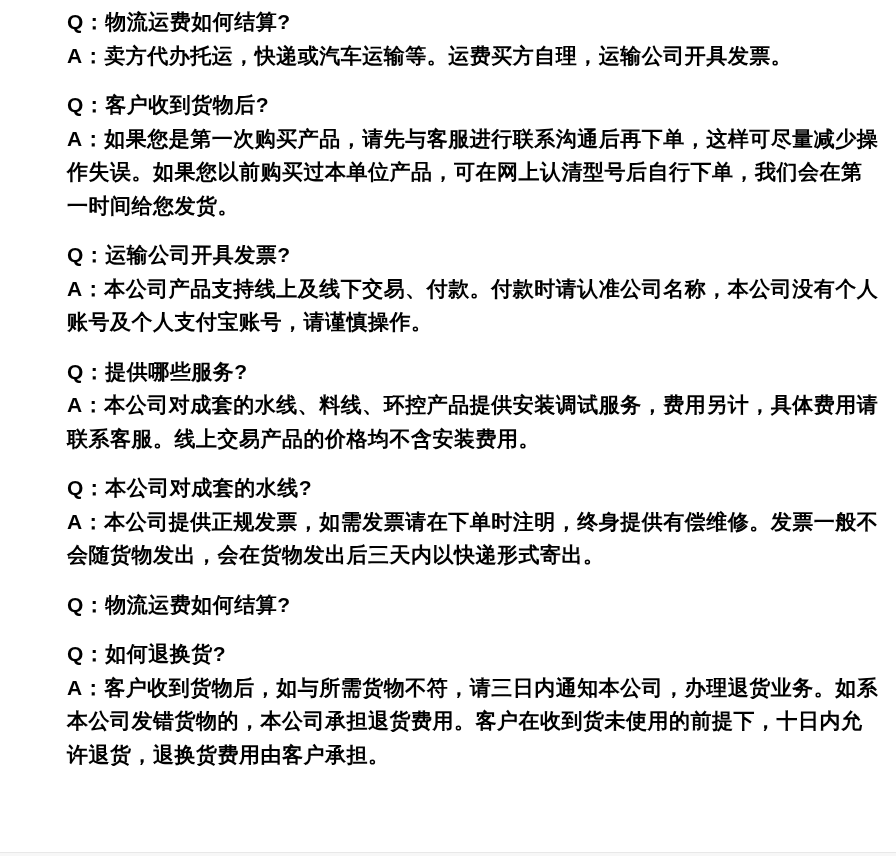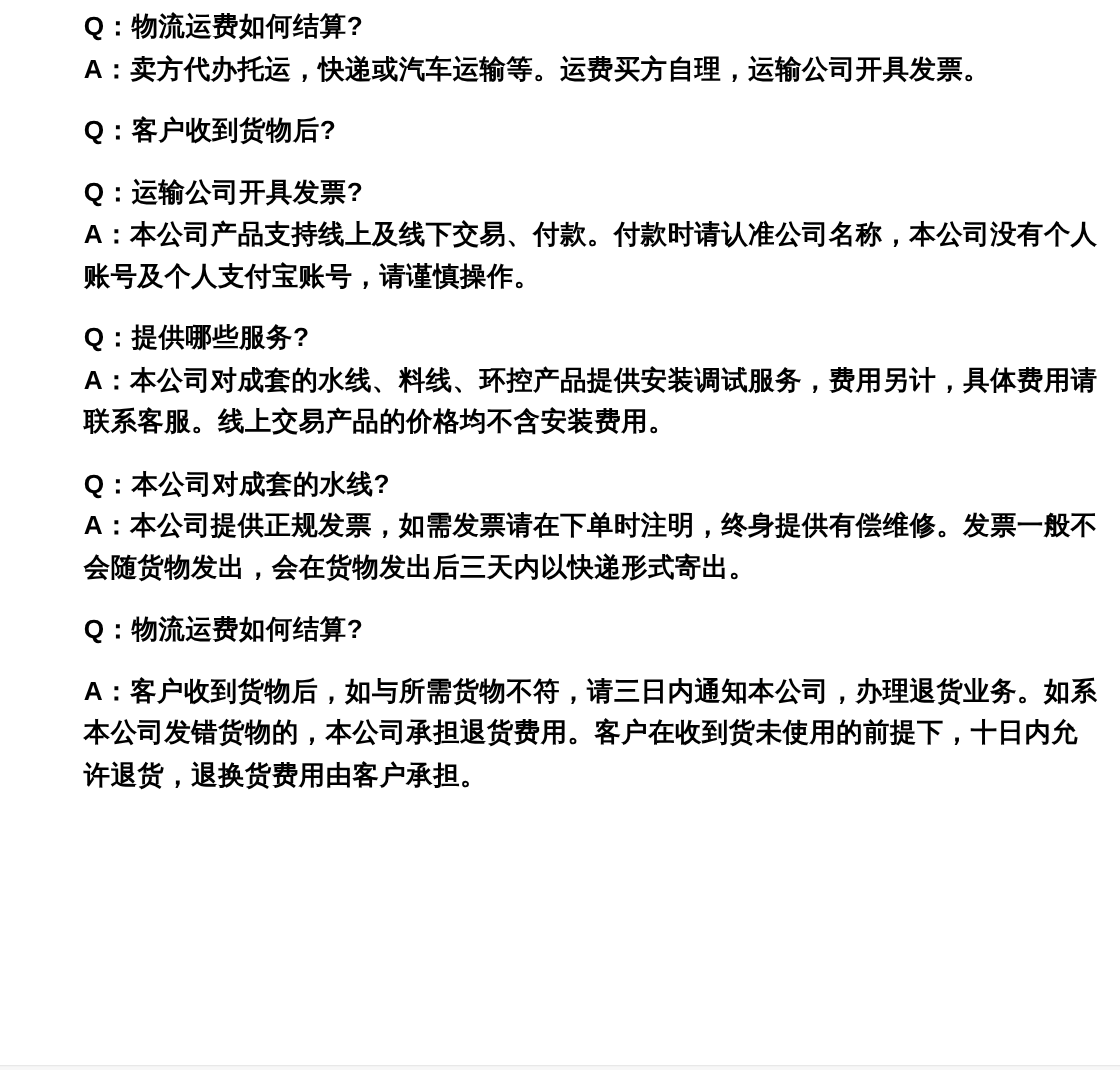--- a/index.html
+++ b/index.html
@@ -46,20 +46,21 @@
 
 <div class="doc">
 
   <div class="qa-block">
     <div class="qa-q">Q：物流运费如何结算?</div>
     <div class="qa-a">A：卖方代办托运，快递或汽车运输等。运费买方自理，运输公司开具发票。</div>
   </div>
 
   <div class="qa-block">
     <div class="qa-q">Q：客户收到货物后?</div>
+    <div class="qa-a">A：如果您是第一次购买产品，请先与客服进行联系沟通后再下单，这样可尽量减少操作失误。如果您以前购买过本单位产品，可在网上认清型号后自行下单，我们会在第一时间给您发货。</div>
   </div>
 
   <div class="qa-block">
     <div class="qa-q">Q：运输公司开具发票?</div>
     <div class="qa-a">A：本公司产品支持线上及线下交易、付款。付款时请认准公司名称，本公司没有个人账号及个人支付宝账号，请谨慎操作。</div>
   </div>
 
   <div class="qa-block">
     <div class="qa-q">Q：提供哪些服务?</div>
     <div class="qa-a">A：本公司对成套的水线、料线、环控产品提供安装调试服务，费用另计，具体费用请联系客服。线上交易产品的价格均不含安装费用。</div>
@@ -68,18 +69,19 @@
   <div class="qa-block">
     <div class="qa-q">Q：本公司对成套的水线?</div>
     <div class="qa-a">A：本公司提供正规发票，如需发票请在下单时注明，终身提供有偿维修。发票一般不会随货物发出，会在货物发出后三天内以快递形式寄出。</div>
   </div>
 
   <div class="qa-block">
     <div class="qa-q">Q：物流运费如何结算?</div>
   </div>
 
   <div class="qa-block">
+    <div class="qa-q">Q：如何退换货?</div>
     <div class="qa-a">A：客户收到货物后，如与所需货物不符，请三日内通知本公司，办理退货业务。如系本公司发错货物的，本公司承担退货费用。客户在收到货未使用的前提下，十日内允许退货，退换货费用由客户承担。</div>
   </div>
 
 </div>
 
 <div class="footer-bar"></div>
 
 </body></html>

